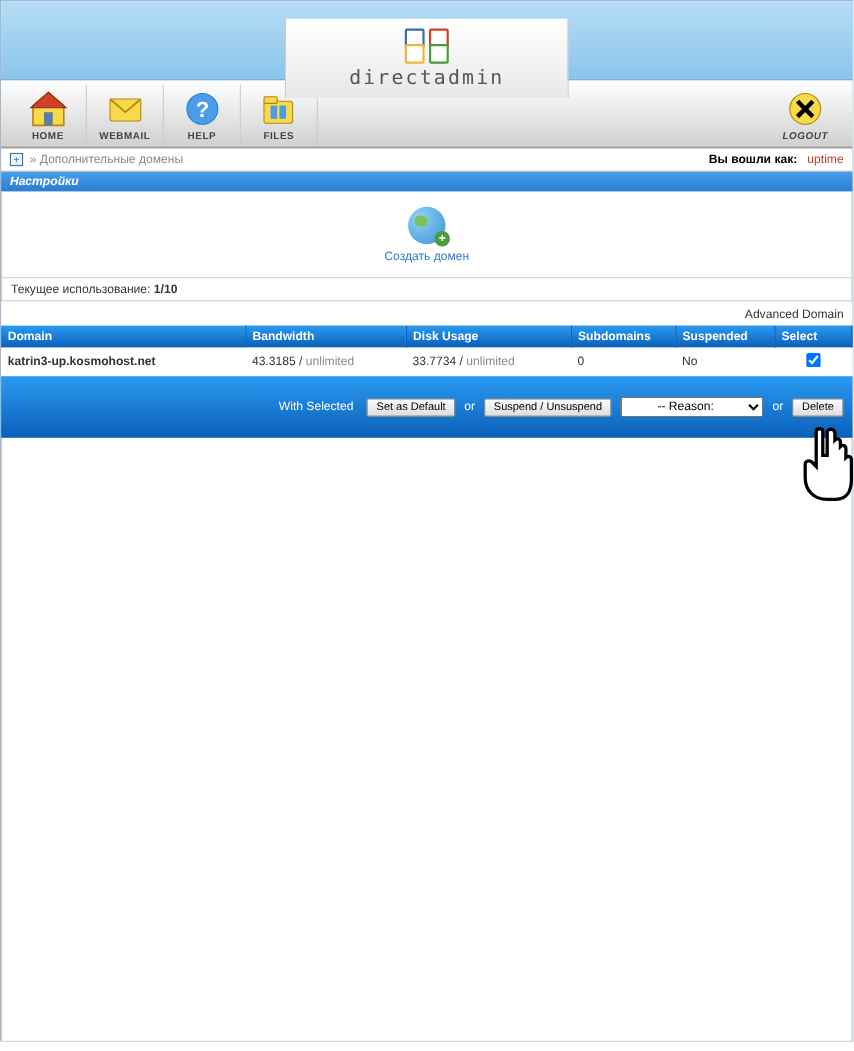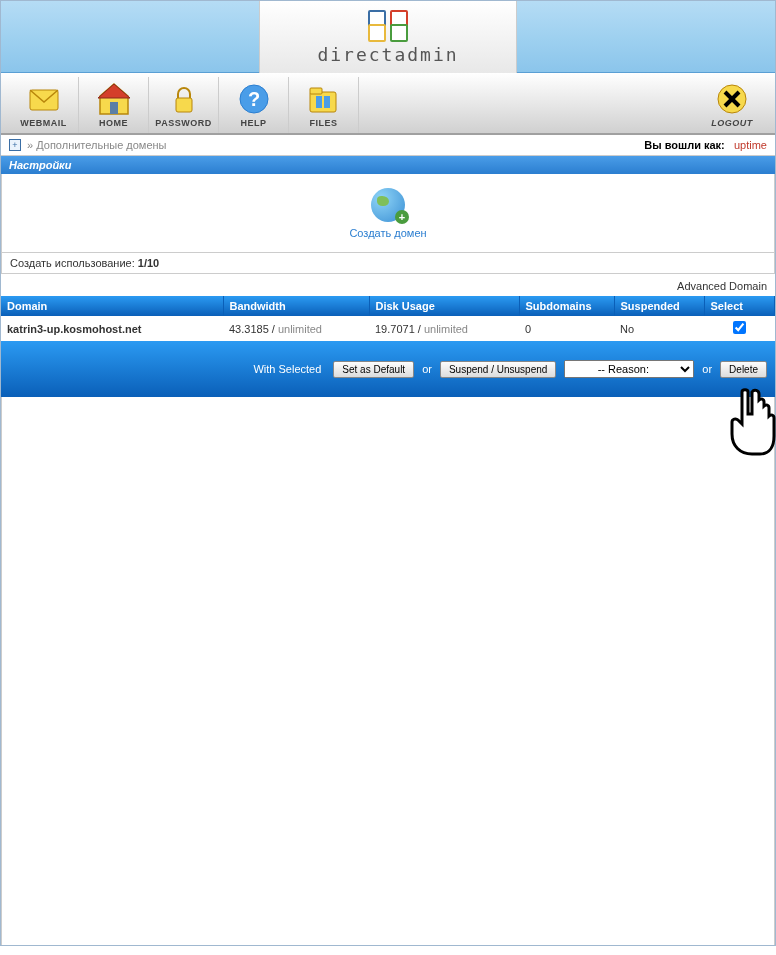--- a/index.html
+++ b/index.html
@@ -8,21 +8,21 @@
 
 .banner {
   height: 72px;
   background: linear-gradient(to bottom, #b5dcf5 0%, #9fd1f0 50%, #8bc5eb 100%);
   border-bottom: 1px solid #5a9fd4;
   position: relative;
 }
 .logo-box {
   position: absolute;
   left: 258px;
-  top: 0;
+  top: 16px;
   width: 258px;
   height: 72px;
   background: linear-gradient(to bottom, #ffffff 0%, #e8e8e8 100%);
   border-left: 1px solid #ccc;
   border-right: 1px solid #ccc;
   display: flex;
   flex-direction: column;
   align-items: center;
   justify-content: center;
 }
@@ -206,44 +206,35 @@
           <div class="sq g"></div>
     </div>
     <div class="logo-text">directadmin</div>
   </div>
 </div>
 
 <div class="toolbar">
   <div class="tool-btn">
     <div class="ticon">
       <svg viewBox="0 0 36 34" width="36" height="34">
-            <rect x="4" y="8" width="28" height="20" rx="2" fill="#f7d94c" stroke="#b8860b"></rect>
-            <polyline points="4,8 18,20 32,8" fill="none" stroke="#b8860b" stroke-width="1.5"></polyline>
-          </svg>
-    </div>
-    <div class="tlabel">WEBMAIL</div>
-  </div>
-  <div class="tool-btn">
-    <div class="ticon">
-      <svg viewBox="0 0 36 34" width="36" height="34">
             <polygon points="18,2 32,14 32,32 4,32 4,14" fill="#f7d94c" stroke="#b8860b" stroke-width="1.5"></polygon>
             <polygon points="18,2 34,16 2,16" fill="#d43f2a" stroke="#8b2a1a" stroke-width="1"></polygon>
             <rect x="14" y="20" width="8" height="12" fill="#5b7fa6"></rect>
           </svg>
     </div>
     <div class="tlabel">HOME</div>
   </div>
   <div class="tool-btn">
     <div class="ticon">
       <svg viewBox="0 0 36 34" width="36" height="34">
-            <rect x="10" y="16" width="16" height="14" rx="2" fill="#f7d94c" stroke="#b8860b"></rect>
-            <path d="M12 16 v-4 a6 6 0 0 1 12 0 v4" fill="none" stroke="#b8860b" stroke-width="2"></path>
-          </svg>
-    </div>
-    <div class="tlabel">PASSWORD</div>
+            <rect x="4" y="8" width="28" height="20" rx="2" fill="#f7d94c" stroke="#b8860b"></rect>
+            <polyline points="4,8 18,20 32,8" fill="none" stroke="#b8860b" stroke-width="1.5"></polyline>
+          </svg>
+    </div>
+    <div class="tlabel">WEBMAIL</div>
   </div>
   <div class="tool-btn">
     <div class="ticon">
       <svg viewBox="0 0 36 34" width="36" height="34">
             <circle cx="18" cy="17" r="14" fill="#4a9de8" stroke="#2b7ed0"></circle>
             <text x="18" y="24" font-size="20" font-weight="bold" fill="#fff" text-anchor="middle">?</text>
           </svg>
     </div>
     <div class="tlabel">HELP</div>
   </div>
@@ -288,21 +279,21 @@
 <div class="actions-row">
   <div class="action-item">
     <div class="globe">
           <div class="badge add">+</div>
         </div>
     <div class="alabel">Создать домен</div>
   </div>
 </div>
 
 <div class="usage-bar">
-  <span>Создать использование: </span><b>1/10</b>
+  <span>Текущее использование: </span><b>1/10</b>
 </div>
 
 <div class="adv-search">
   <span>Advanced Domain</span>
 </div>
 
 <table class="dom-table">
   <thead>
     <tr>
       <th style="width:222px">Domain</th>
@@ -310,21 +301,21 @@
       <th style="width:150px">Disk Usage</th>
       <th style="width:95px">Subdomains</th>
       <th style="width:90px">Suspended</th>
       <th>Select</th>
     </tr>
   </thead>
   <tbody>
     <tr>
       <td class="dom">katrin3-up.kosmohost.net</td>
       <td><span>43.3185 / </span><span class="unl">unlimited</span></td>
-      <td><span>19.7071 / </span><span class="unl">unlimited</span></td>
+      <td><span>33.7734 / </span><span class="unl">unlimited</span></td>
       <td>0</td>
       <td>No</td>
       <td class="sel"><input type="checkbox" checked="" style=""></td>
     </tr>
   </tbody>
 </table>
 
 <div class="sel-row">
   <span class="lbl">With Selected</span>
   <button>Set as Default</button>

